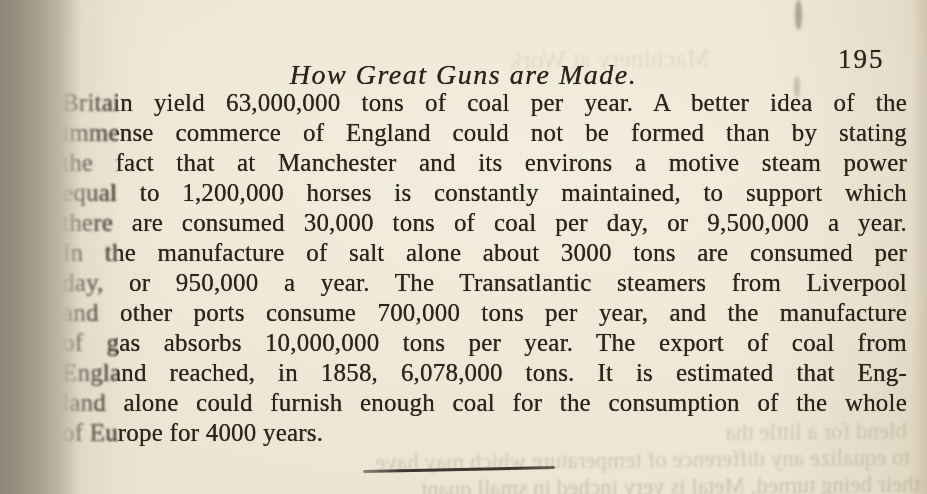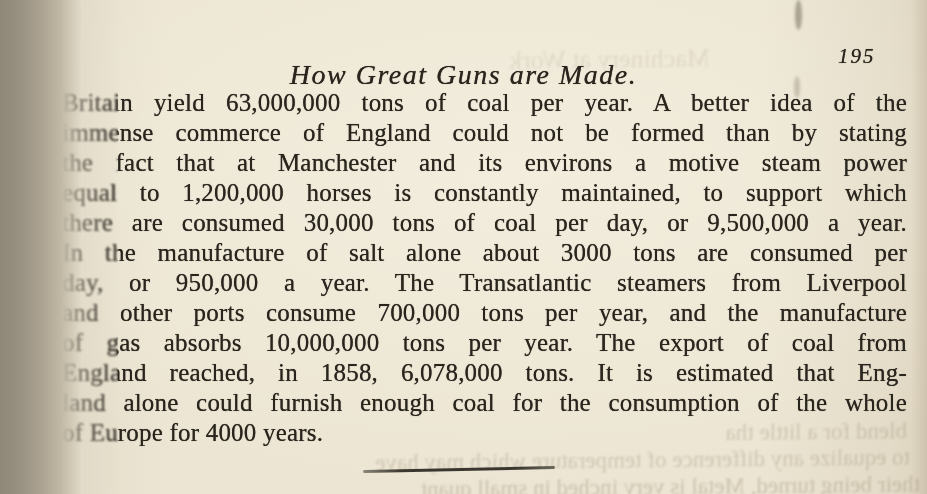--- a/index.html
+++ b/index.html
@@ -43,24 +43,23 @@
     position:absolute;top:40px;left:0;width:927px;
     text-align:center;
     font-style:italic;
     font-size:28px;letter-spacing:1.5px;
     text-shadow:0 0 .7px rgba(35,30,25,.85);
     z-index:3;
     margin-top:19px;
   }
   #page-number{
     position:absolute;top:44px;left:838px;
-    font-size:21px;letter-spacing:2px;
+    font-size:27px;letter-spacing:2px;
     text-shadow:0 0 .7px rgba(35,30,25,.85);
     z-index:3;
-    font-style:italic;
   }
   
   #body-text{
     position:absolute;top:88px;left:62px;width:845px;
     font-size:25px;line-height:30px;
     z-index:2;
   }
   .line{
     text-align:justify;
     text-align-last:justify;

